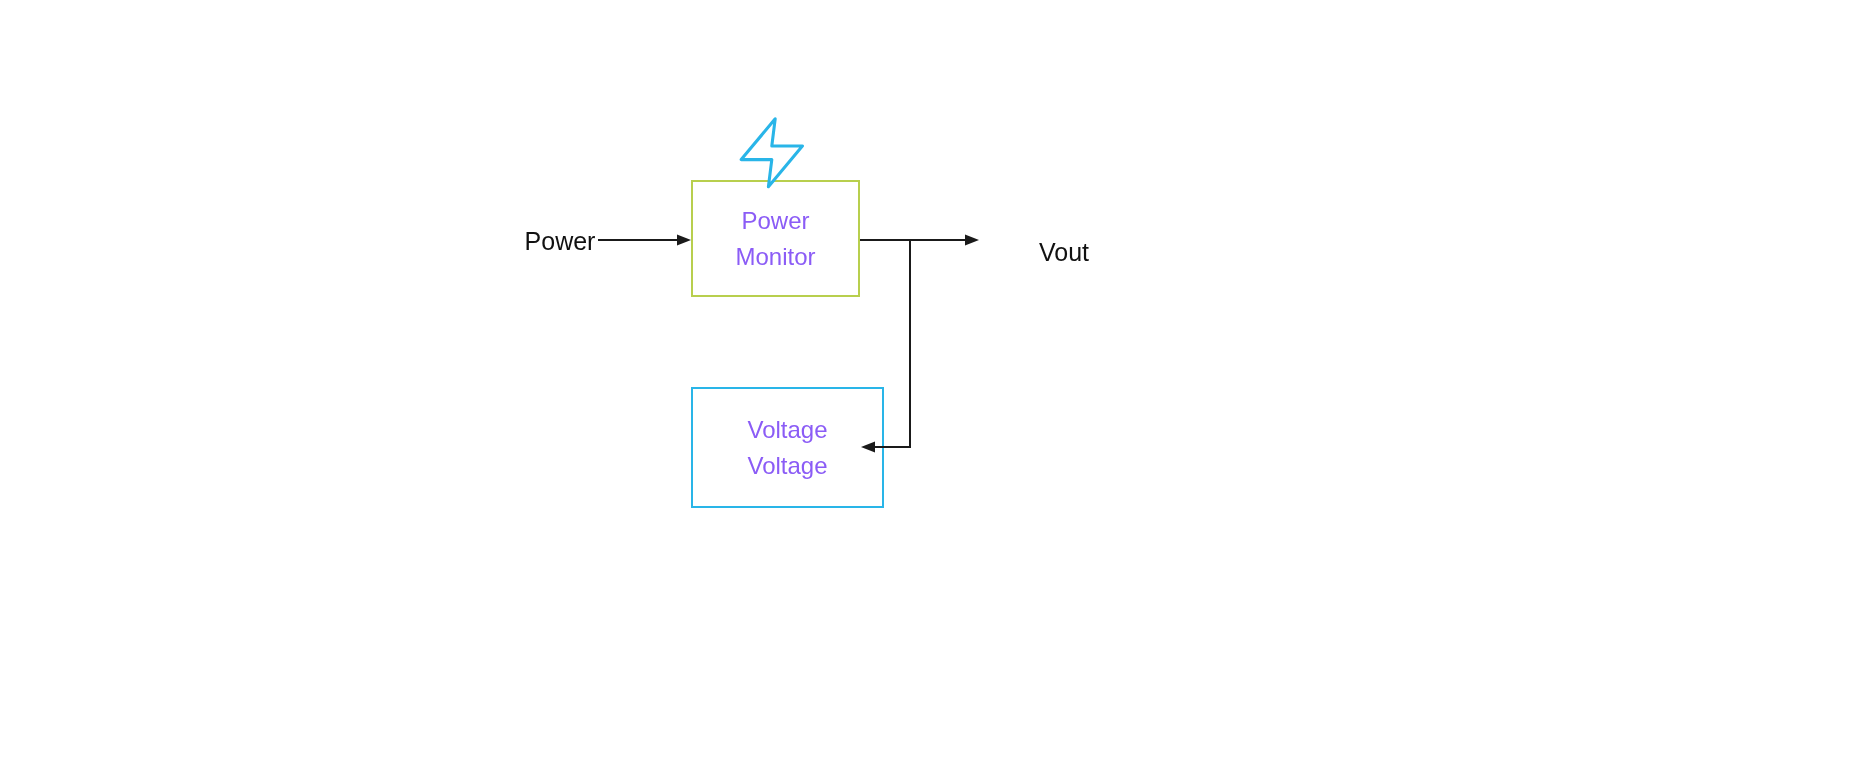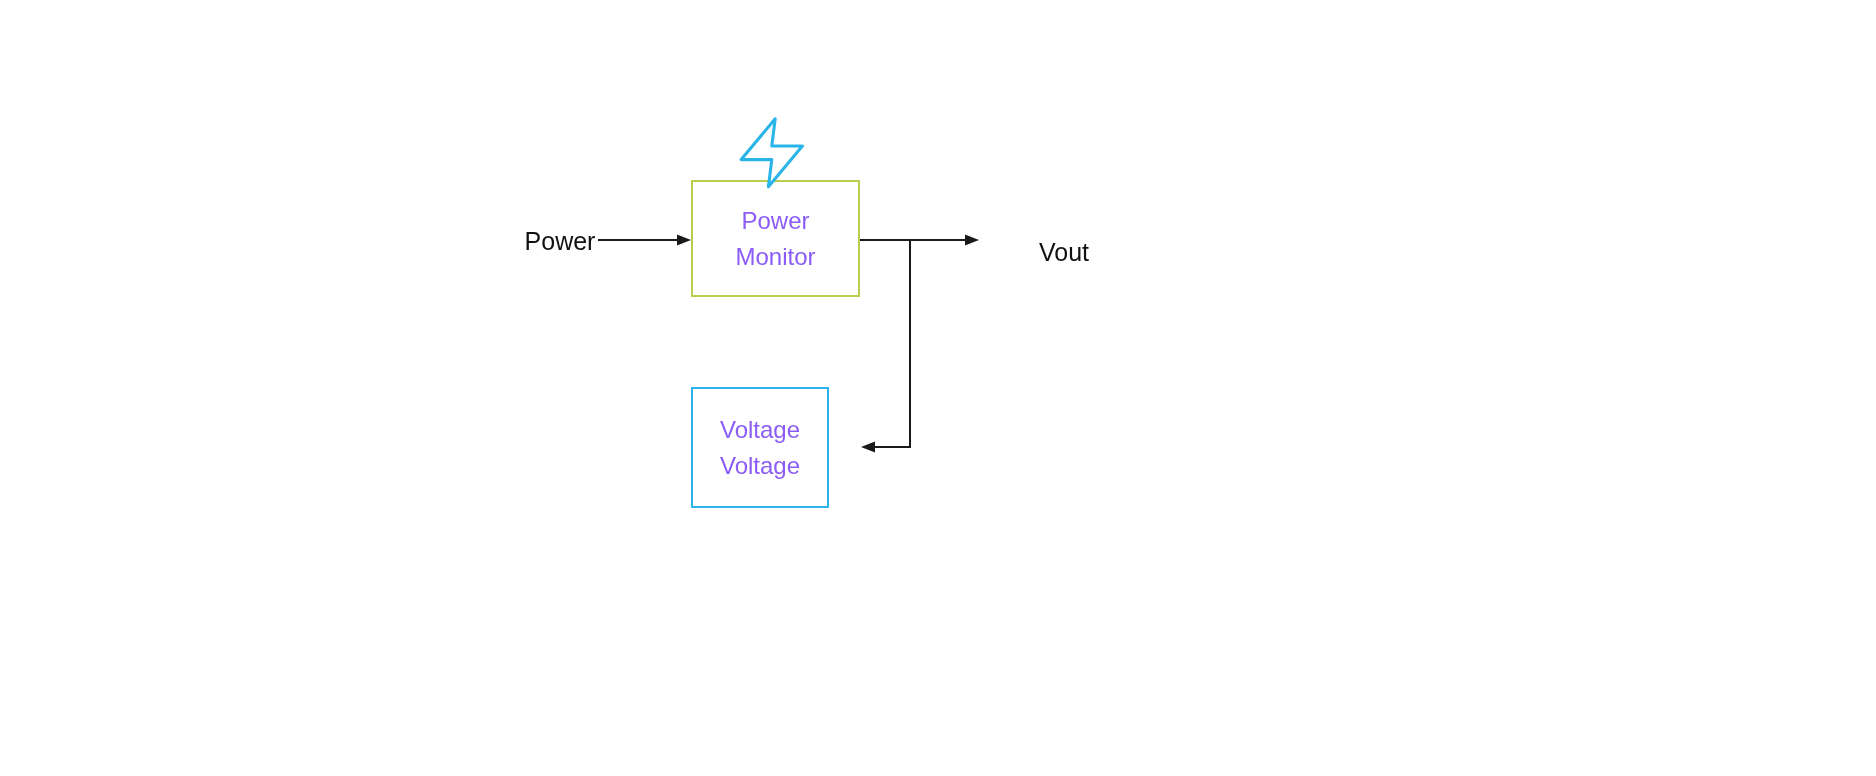--- a/index.html
+++ b/index.html
@@ -31,21 +31,21 @@
   }
   .node-power-supply {
     left: 691px;
     top: 180px;
     width: 169px;
     height: 117px;
   }
   .node-voltage-monitor {
     left: 691px;
     top: 387px;
-    width: 138px;
+    width: 193px;
     height: 121px;
   }
   .io-label {
     position: absolute;
     transform: translate(-50%, -50%);
     font-size: 25px;
     color: #111111;
     white-space: nowrap;
   }
   .io-label-vsup {

